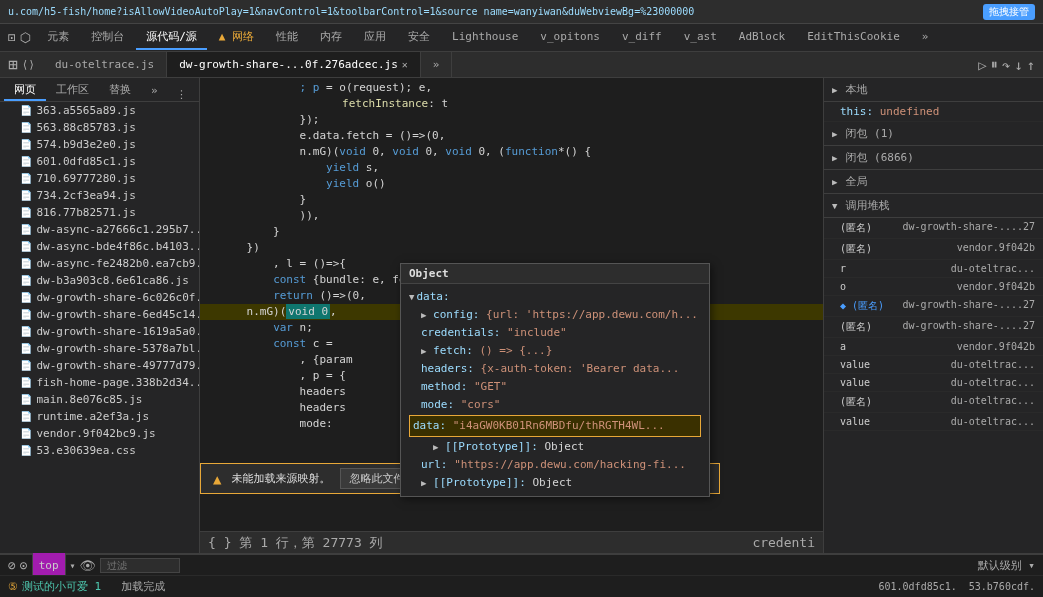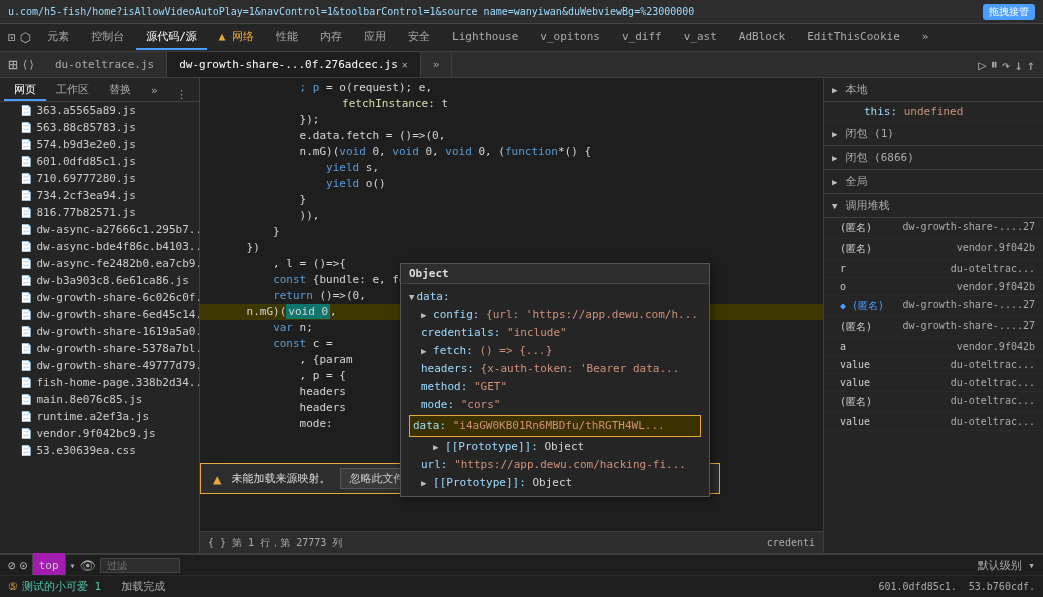--- a/index.html
+++ b/index.html
@@ -230,34 +230,34 @@
       display: flex;
       align-items: center;
       gap: 4px;
     }
     .right-item {
       padding: 3px 8px 3px 16px;
       color: #ccc;
       border-bottom: 1px solid #2a2a2a;
     }
     .right-item.blue-dot { color: #4a9eff; }
-    .right-label { color: #9cdcfe; margin-left: 24px; }
+    .right-label { color: #9cdcfe; }
     .right-value { color: #ce9178; }
     .right-expandable { cursor: pointer; }
     .right-triangle { color: #bbb; font-size: 9px; margin-right: 4px; }
 
     
     .status-bar {
       background: #2d2d2d;
       border-top: 1px solid #3e3e3e;
       display: flex;
       align-items: center;
       height: 22px;
       padding: 0 8px;
-      font-size: 10px;
+      font-size: 13px;
       color: #aaa;
       gap: 8px;
     }
     .status-right { margin-left: auto; }
 
     
     .console-bar {
       background: #1e1e1e;
       border-top: 2px solid #3e3e3e;
       display: flex;

